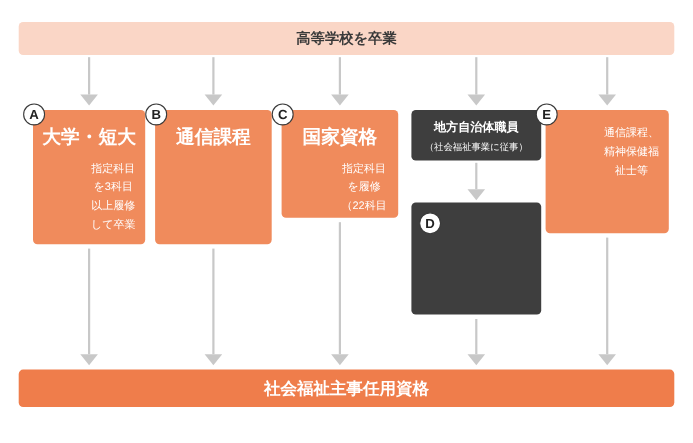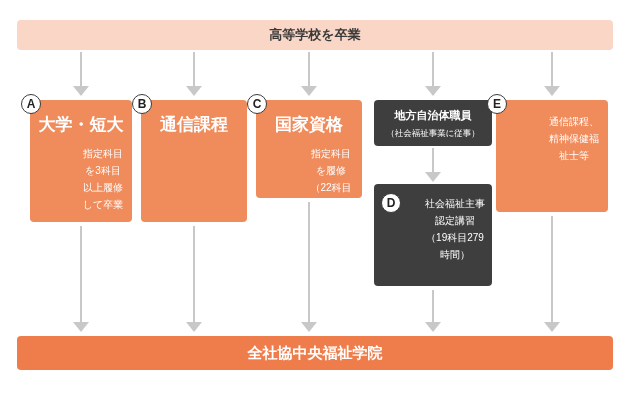--- a/index.html
+++ b/index.html
@@ -166,23 +166,20 @@
 
   <div class="arrow" style="left:425px; top:148px; height:34px;">
       <div class="line"></div>
       <div class="head"></div>
     </div>
 
   <div class="node dark" style="left:374px; top:184px; width:118px; height:102px; padding-top:11px;">
     <div class="badge inner">
         <span>D</span>
       </div>
-    <div class="node-body">社会福祉主事
-認定講習
-（19科目279時間）</div>
   </div>
 
   <div class="node" style="left:496px; top:100px; width:112px; height:112px;">
     <div class="badge">
         <span>E</span>
       </div>
     <div class="node-body">通信課程、
 精神保健福祉士等</div>
   </div>
 
@@ -201,16 +198,16 @@
   <div class="arrow" style="left:425px; top:290px; height:42px;">
       <div class="line"></div>
       <div class="head"></div>
     </div>
   <div class="arrow" style="left:544px; top:216px; height:116px;">
       <div class="line"></div>
       <div class="head"></div>
     </div>
 
   <div class="banner bottom">
-    <span>全社協中央福祉学院</span>
+    <span>社会福祉主事任用資格</span>
   </div>
 
 </div>
 
 </body></html>

